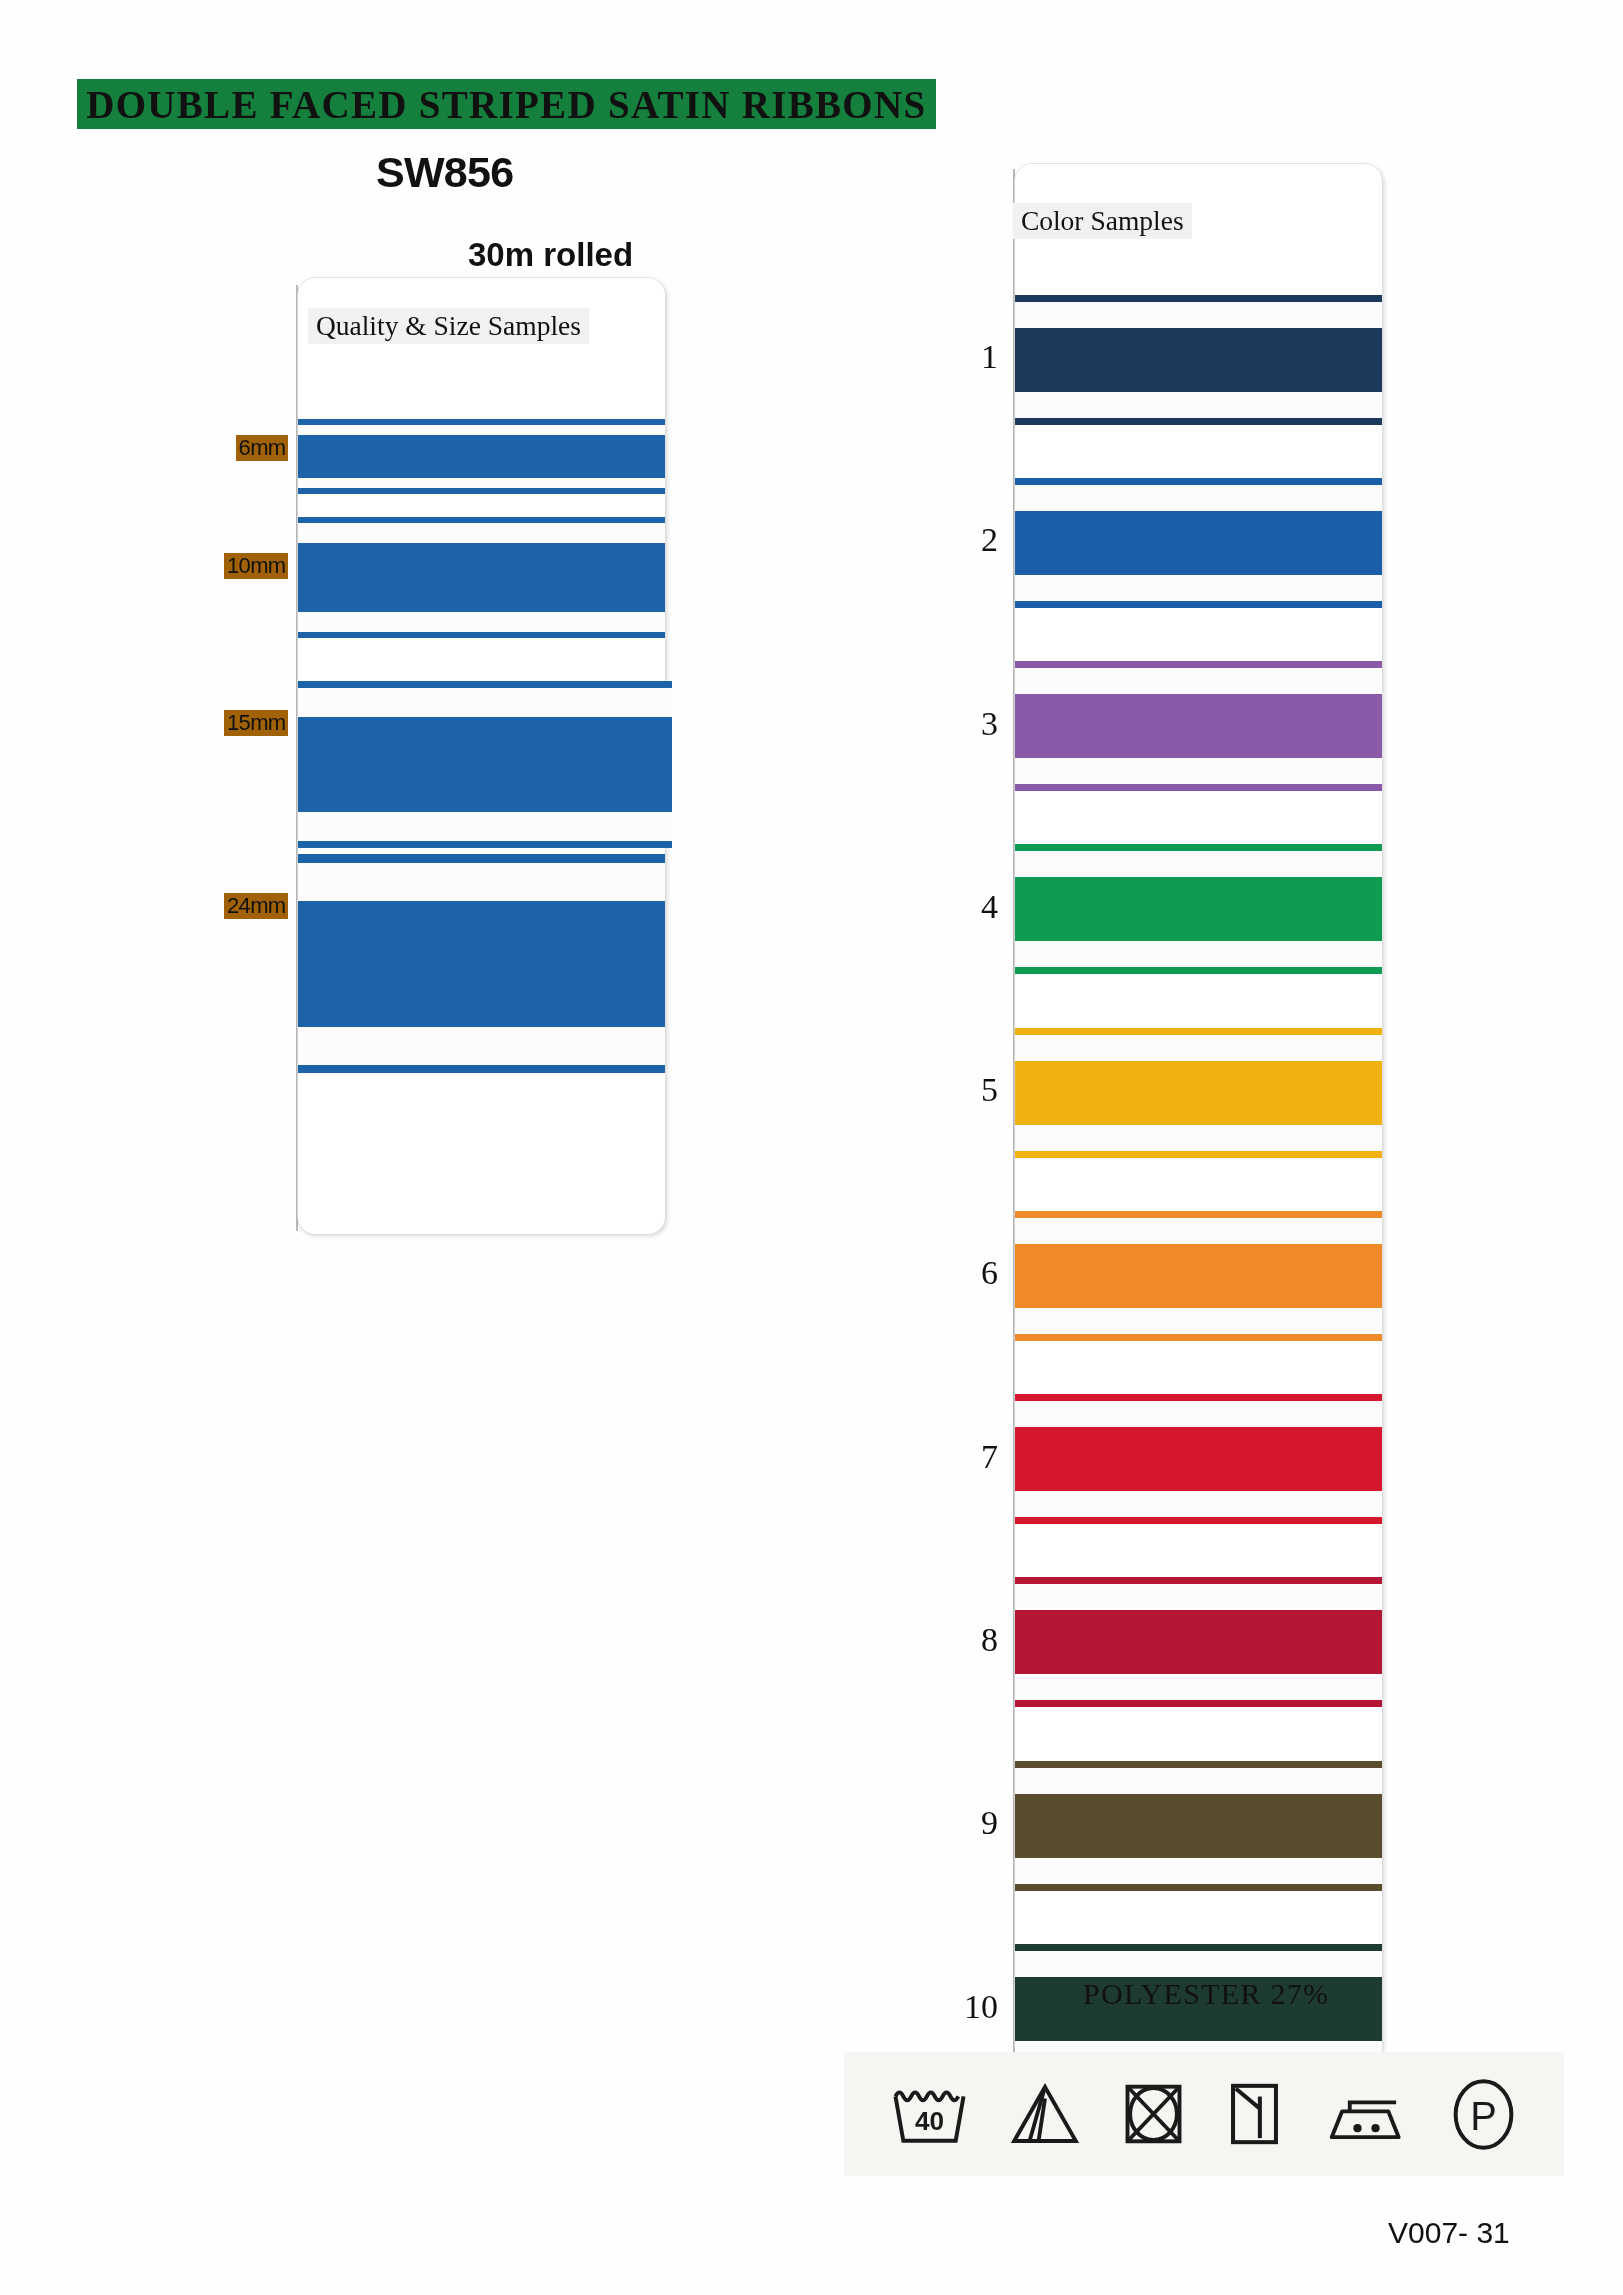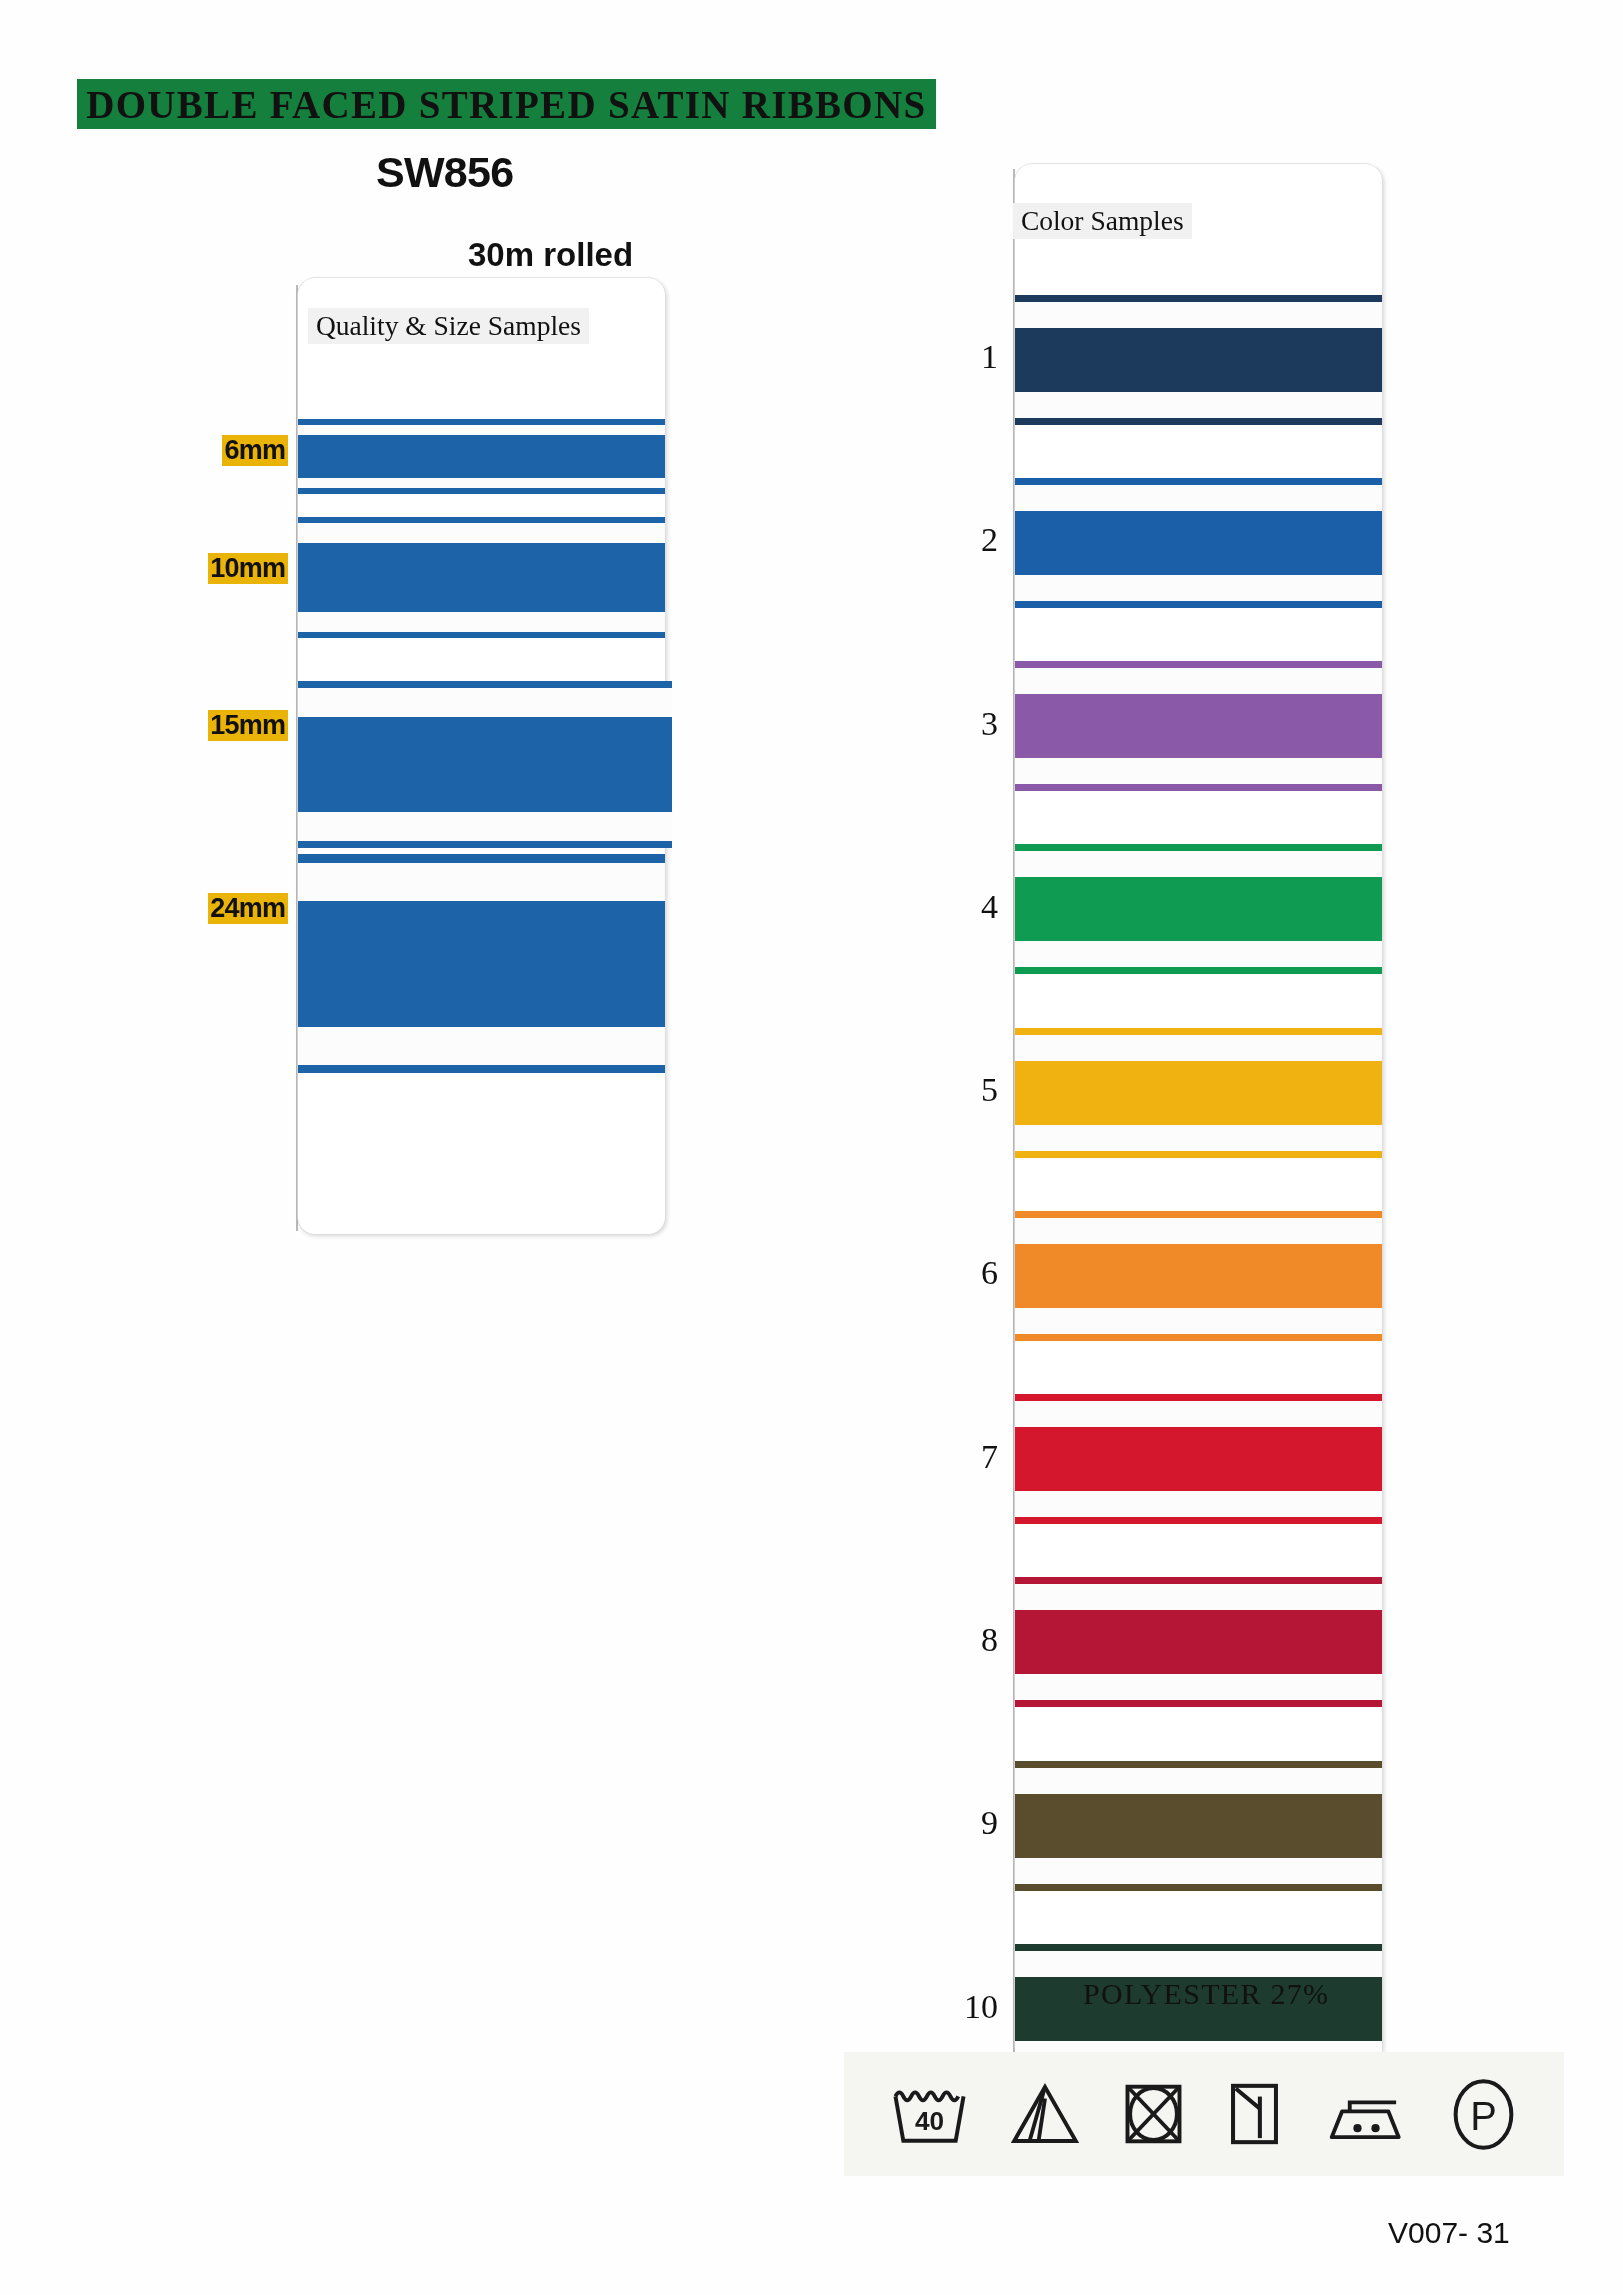--- a/index.html
+++ b/index.html
@@ -63,22 +63,22 @@
   }
   .ribbon .white{
     background-image:repeating-linear-gradient(
         115deg, rgba(0,0,0,.045) 0 1.3px, rgba(255,255,255,.5) 1.3px 3.3px);
   }
 
   
   .size-label{
     position:absolute;right:0;text-align:right;
     font-family:"Liberation Sans",sans-serif;
-    font-weight:700;font-size:27px;letter-spacing:-0.7px;
-    white-space:nowrap;background:#eab308;padding:0 2.6px;
+    font-weight:400;font-size:22px;letter-spacing:-0.7px;
+    white-space:nowrap;background:#a16207;padding:0 2.6px;
   }
   #size-col{position:absolute;left:72px;top:278px;width:216px;height:962px;}
 
   
   #color-index{position:absolute;left:923px;top:164px;width:75px;height:1898px;}
   .color-num{
     position:absolute;right:0;text-align:right;
     font-family:"Liberation Serif",serif;
     font-size:34px;font-weight:400;
   }

